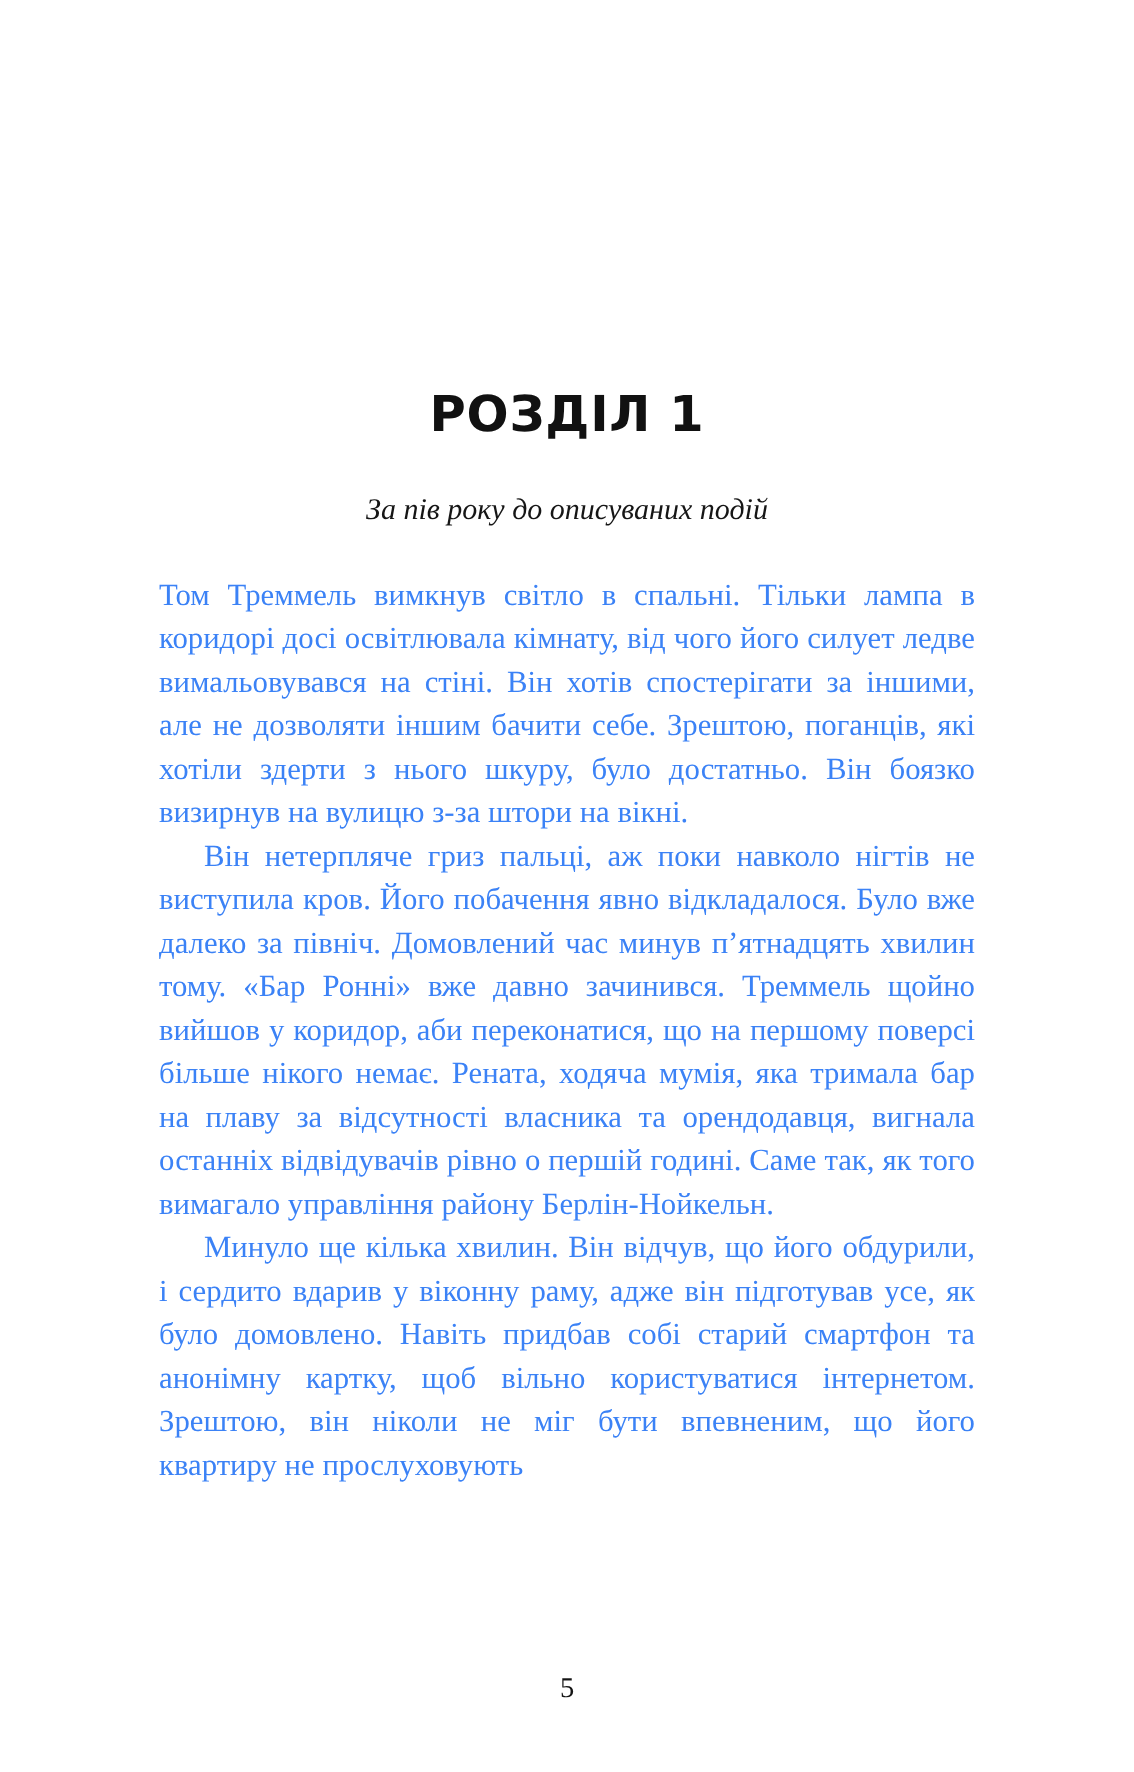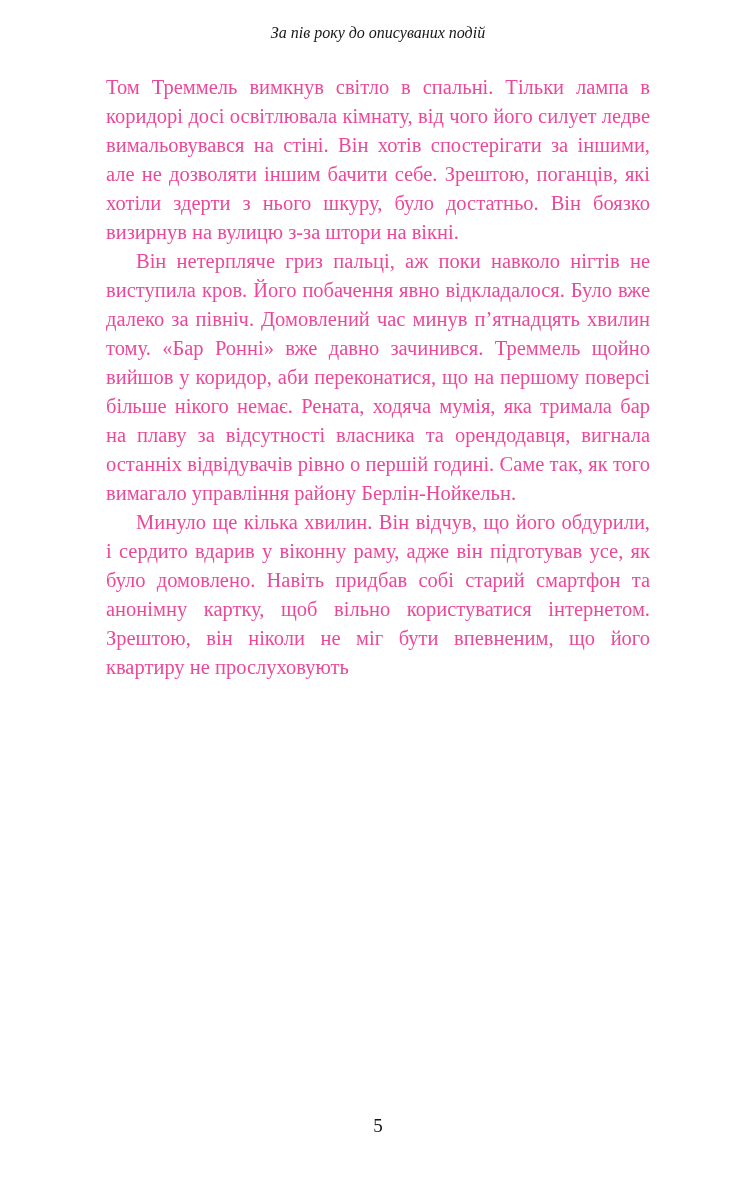--- a/index.html
+++ b/index.html
@@ -22,36 +22,36 @@
     margin: 0;
     padding-top: 256px;
     text-align: center;
     font-family: "DejaVu Sans", "Liberation Sans", sans-serif;
     font-weight: 700;
     font-size: 33px;
     letter-spacing: 0.5px;
     color: #111111;
   }
   .chapter-subtitle {
-    margin-top: 24px;
+    margin-top: 34px;
     text-align: center;
     font-family: "Liberation Serif", "DejaVu Serif", serif;
     font-style: italic;
-    font-size: 16px;
+    font-size: 20px;
     color: #161616;
   }
   .body-text {
     margin-top: 31px;
     font-family: "Liberation Serif", "DejaVu Serif", serif;
     font-size: 20.5px;
     line-height: 29px;
     text-align: justify;
     hyphens: auto;
     -webkit-hyphens: auto;
-    color: #ec4899;
+    color: #3b82f6;
   }
   .body-text p {
     margin: 0;
     text-indent: 30px;
   }
   .body-text p.first {
     text-indent: 0;
   }
   .page-number {
     position: absolute;
@@ -61,20 +61,21 @@
     text-align: center;
     font-family: "Liberation Serif", "DejaVu Serif", serif;
     font-size: 19px;
     color: #141414;
   }
 </style>
 </head>
 <body>
 
 <div class="page">
+  <h1 class="chapter-title">РОЗДІЛ 1</h1>
 
   <div class="chapter-subtitle">За пів року до описуваних подій</div>
 
   <div class="body-text">
     <p class="first">Том Треммель вимкнув світло в спальні. Тільки лампа в коридорі досі освітлювала кімнату, від чого його силует ледве вимальовувався на стіні. Він хотів спостерігати за іншими, але не дозволяти іншим бачити себе. Зрештою, поганців, які хотіли здерти з нього шкуру, було достатньо. Він боязко визирнув на вулицю з-за штори на вікні.</p>
     <p>Він нетерпляче гриз пальці, аж поки навколо нігтів не виступила кров. Його побачення явно відкладалося. Було вже далеко за північ. Домовлений час минув п’ятнадцять хвилин тому. «Бар Ронні» вже давно зачинився. Треммель щойно вийшов у коридор, аби переконатися, що на першому поверсі більше нікого немає. Рената, ходяча мумія, яка тримала бар на плаву за відсутності власника та орендодавця, вигнала останніх відвідувачів рівно о першій годині. Саме так, як того вимагало управління району Берлін-Нойкельн.</p>
     <p>Минуло ще кілька хвилин. Він відчув, що його обдурили, і сердито вдарив у віконну раму, адже він підготував усе, як було домовлено. Навіть придбав собі старий смартфон та анонімну картку, щоб вільно користуватися інтернетом. Зрештою, він ніколи не міг бути впевненим, що його квартиру не прослуховують</p>
   </div>
 
   <div class="page-number">5</div>

